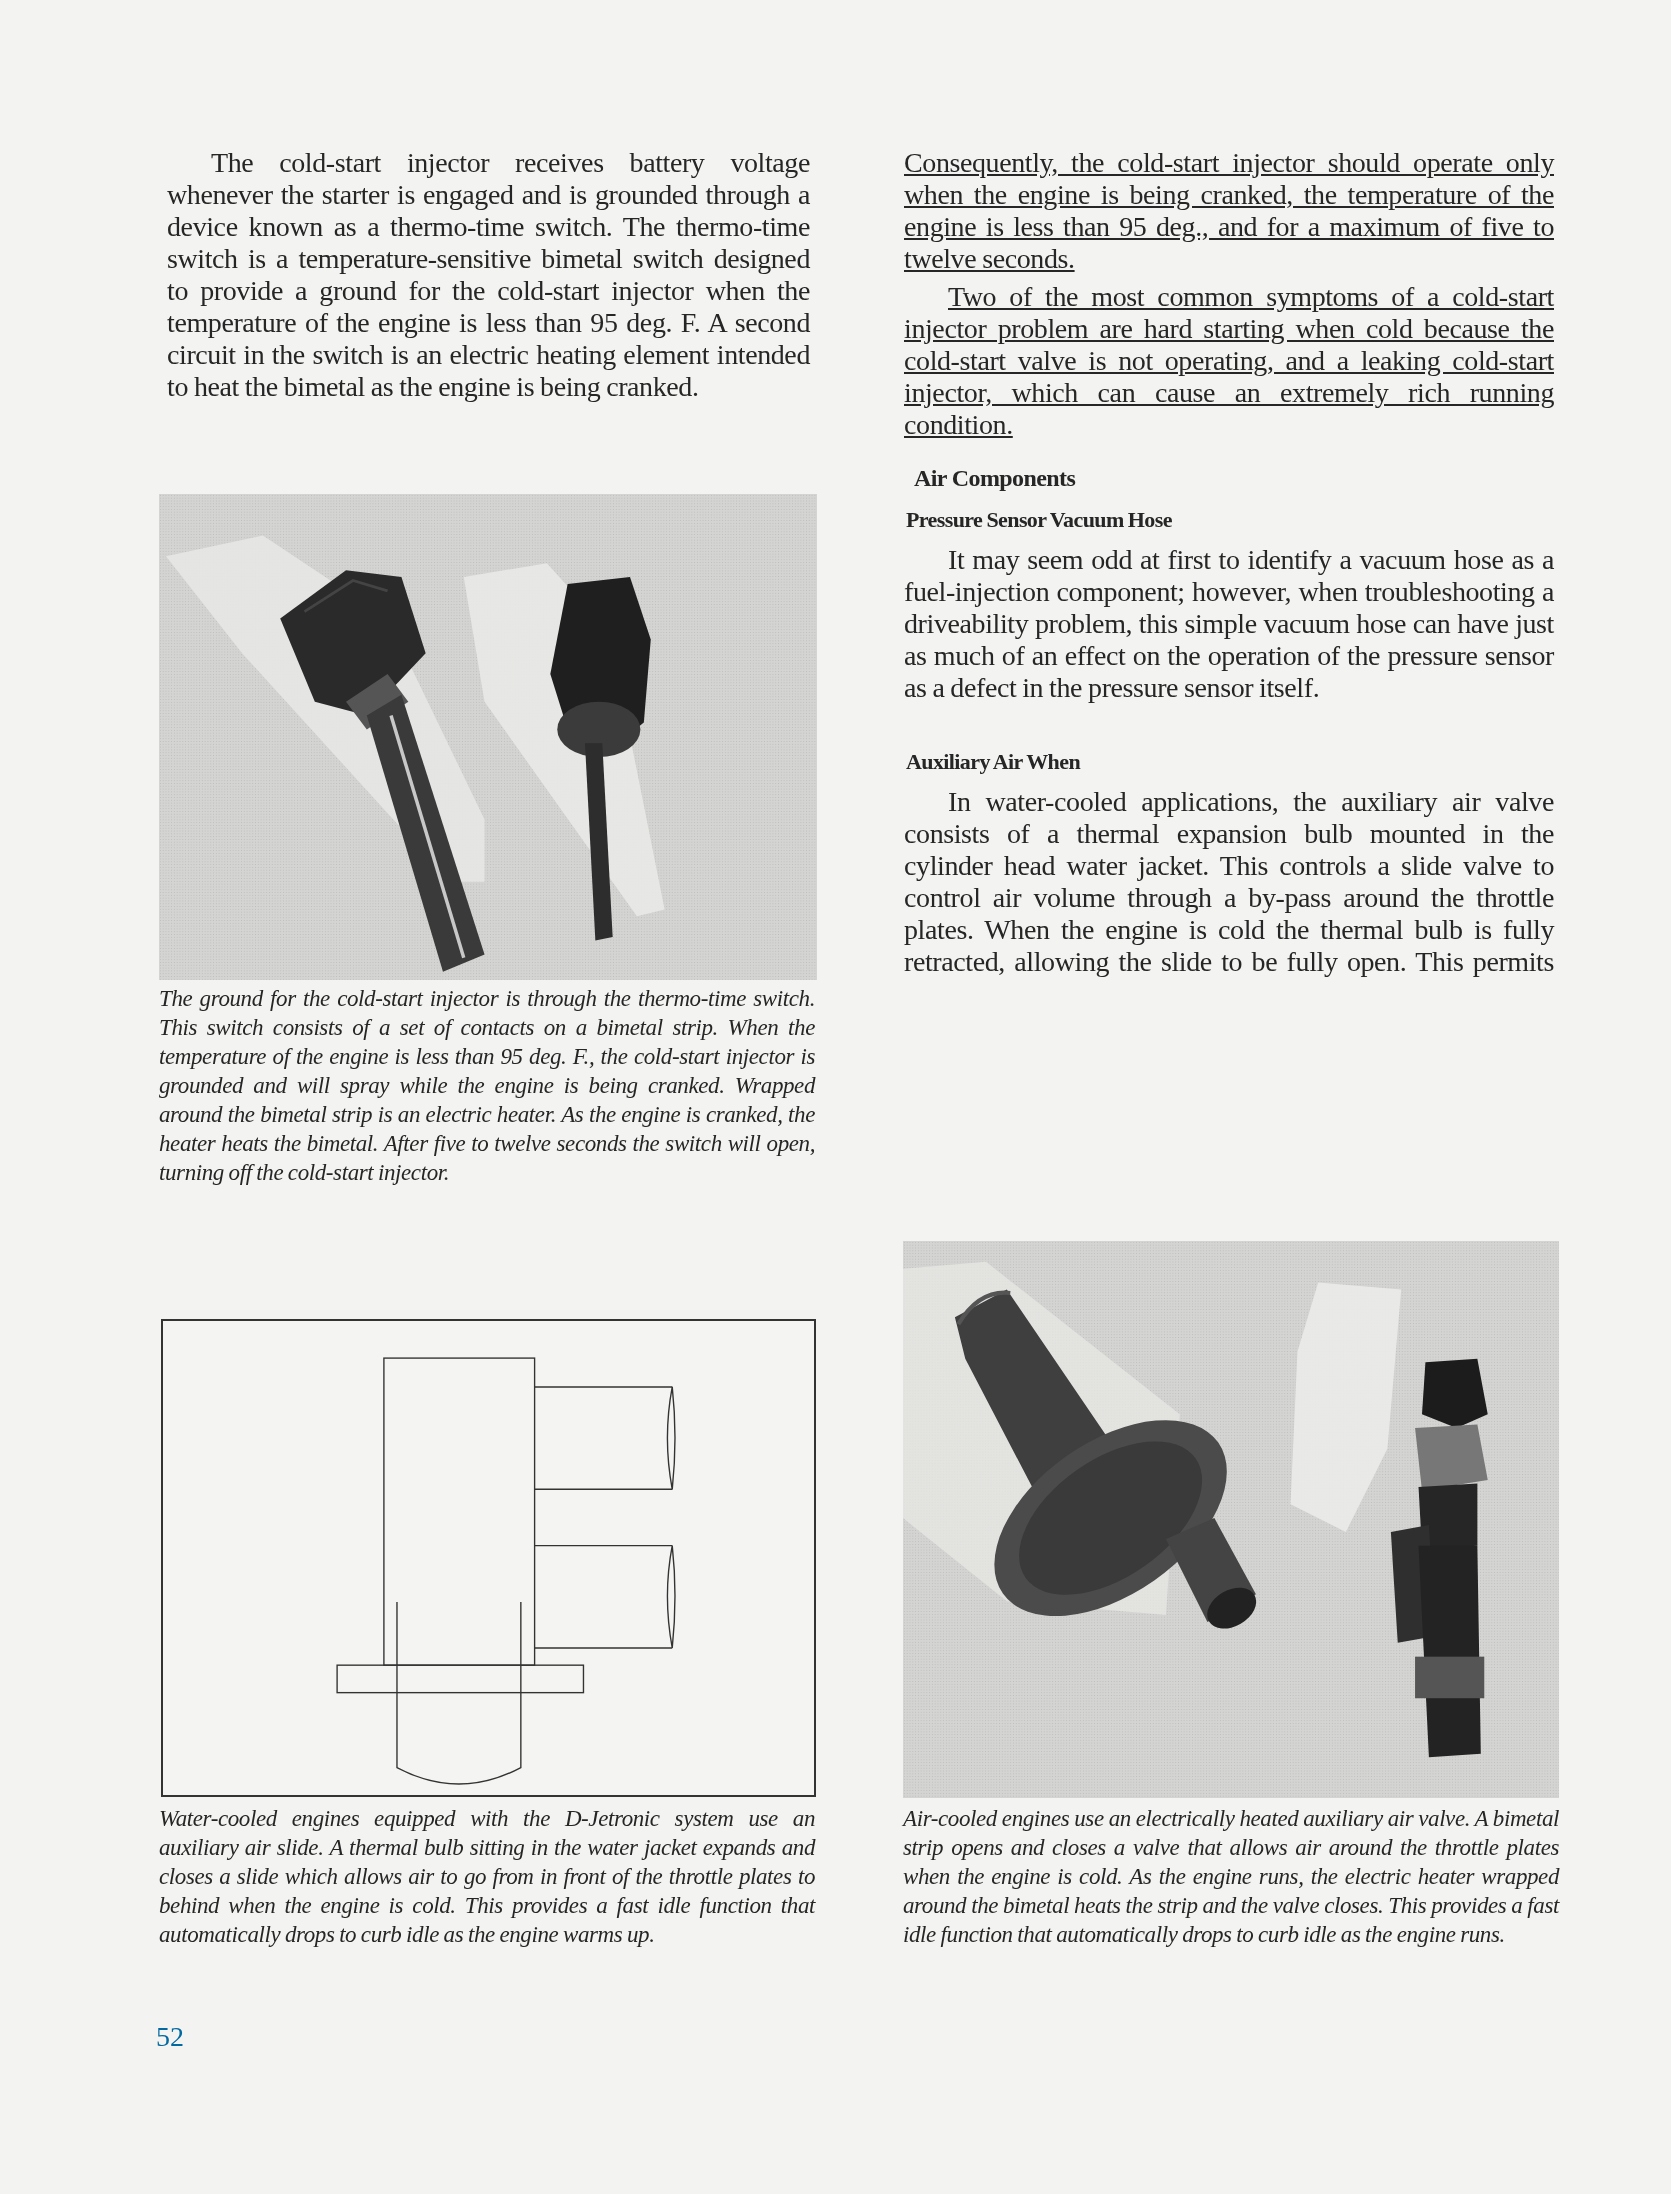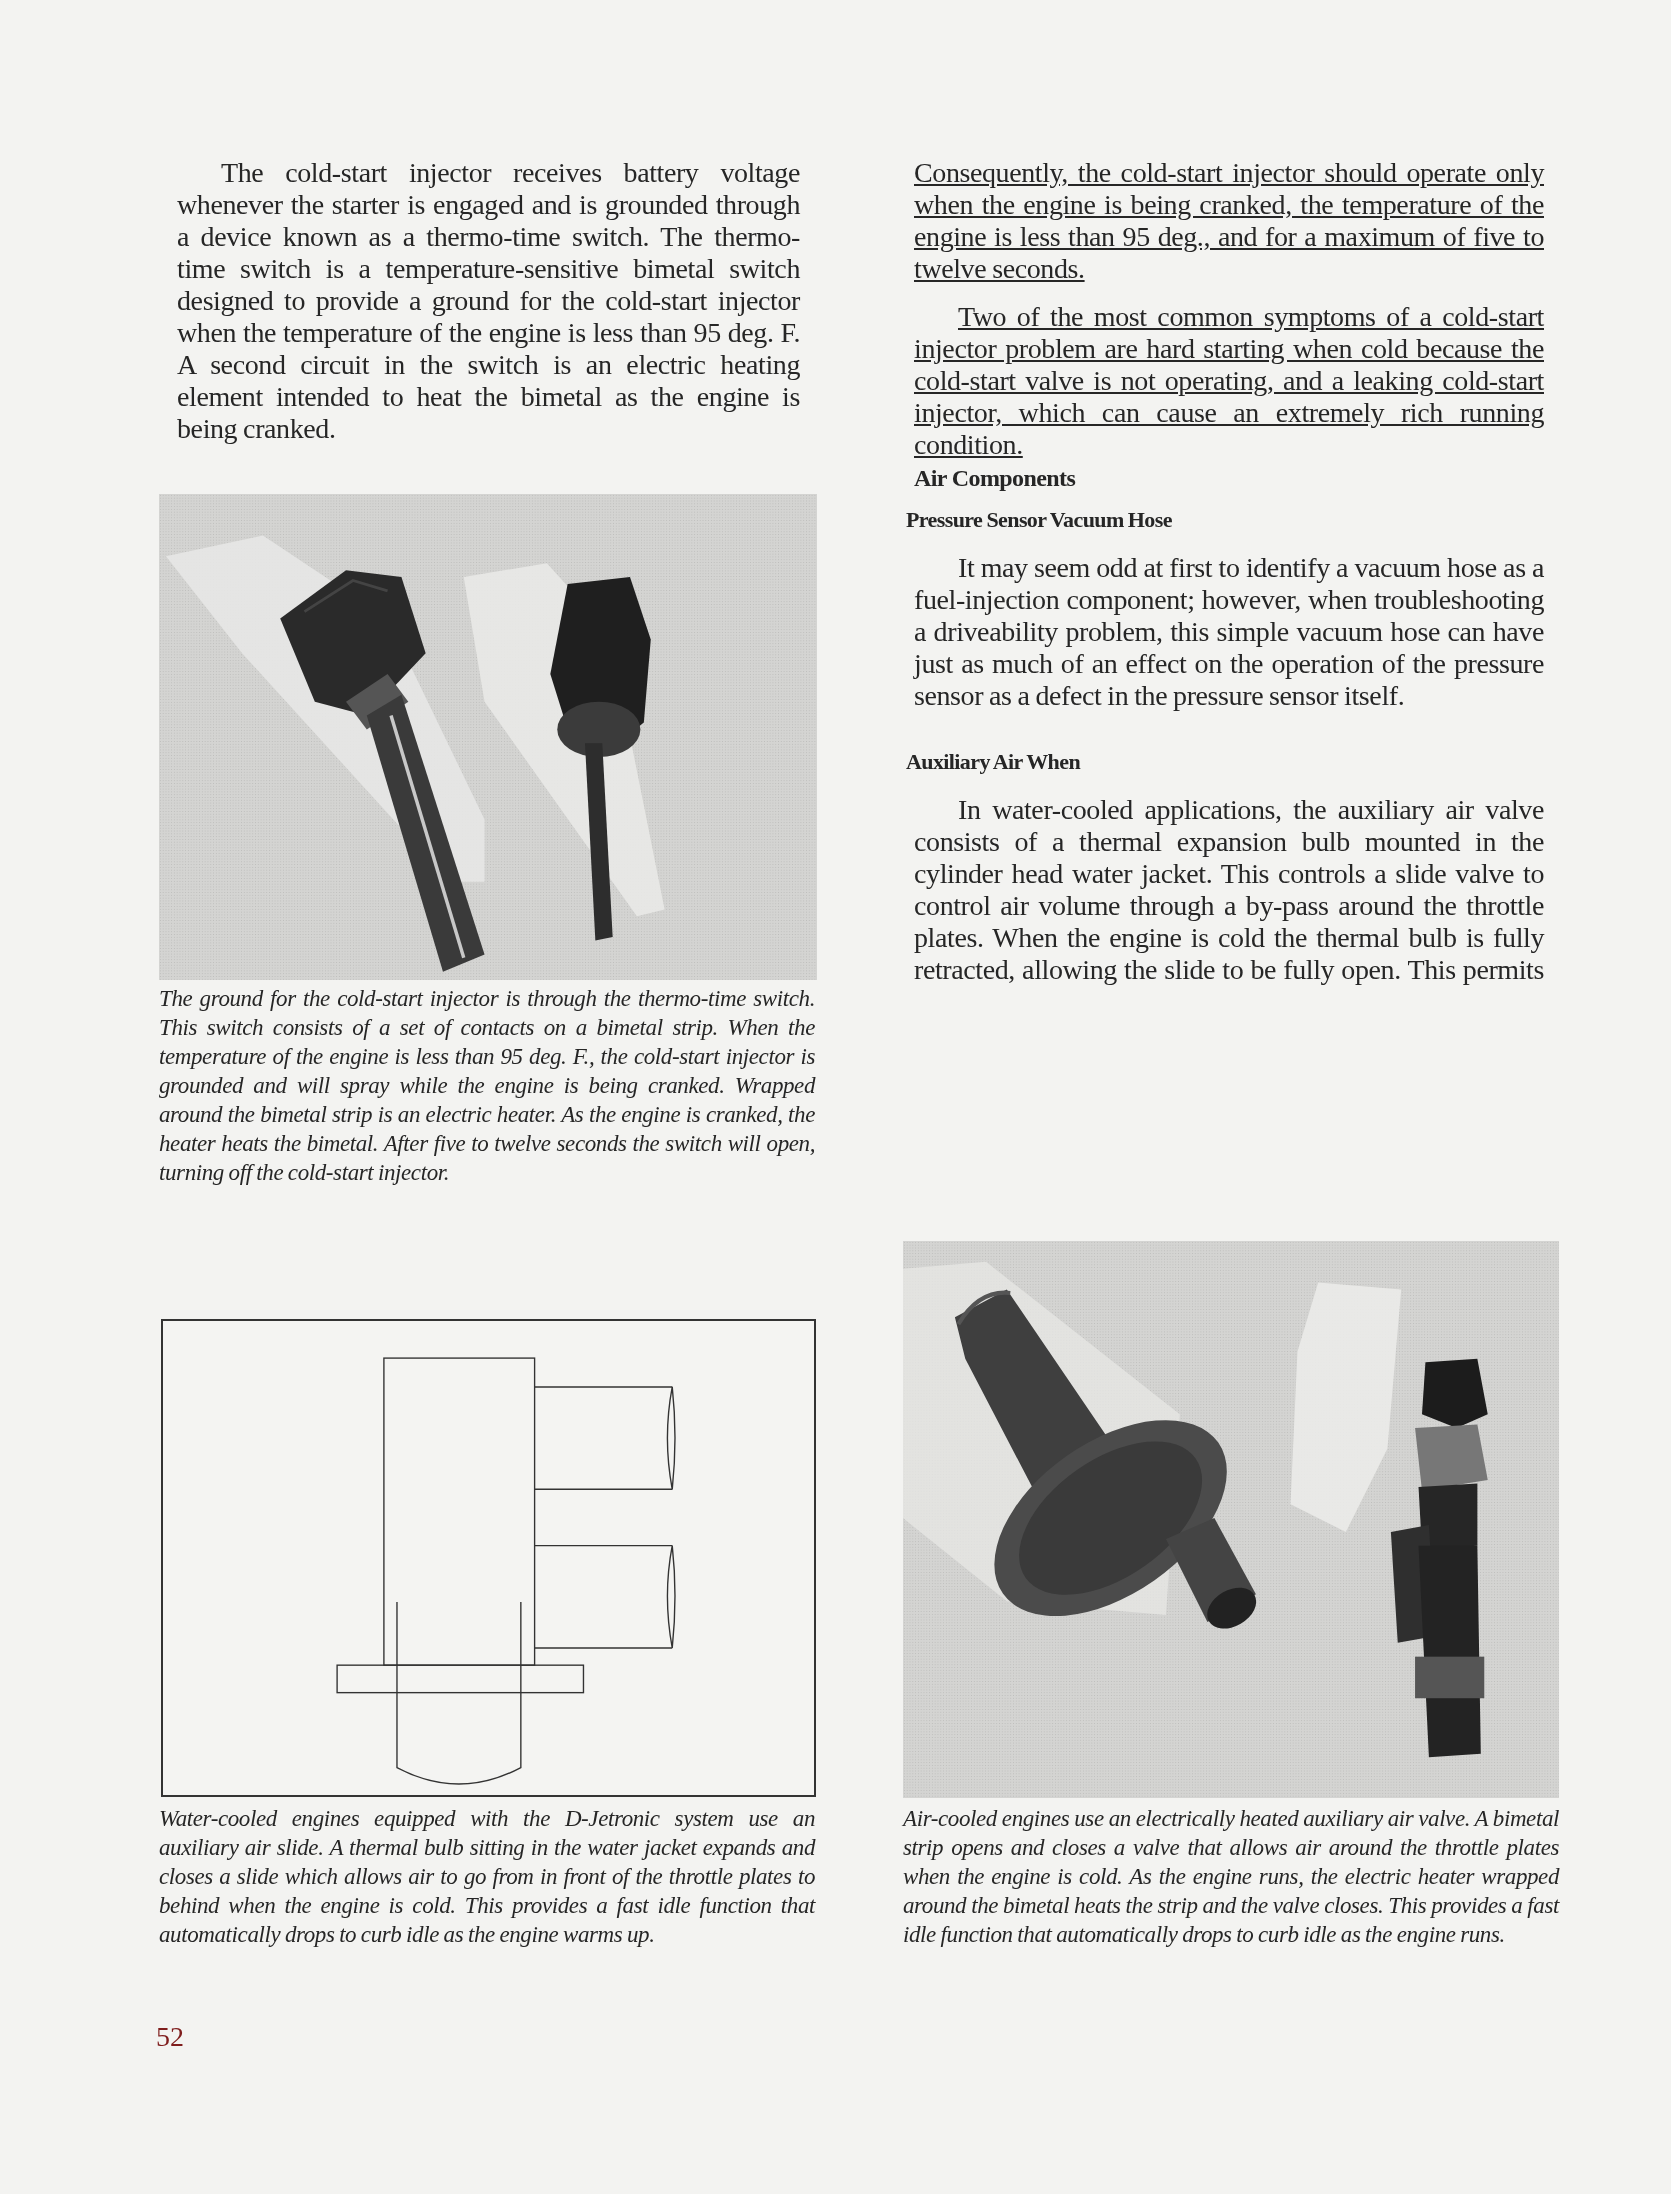--- a/index.html
+++ b/index.html
@@ -12,21 +12,21 @@
     color: #262626;
   }
   .col-text {
     position: absolute;
     font-size: 28px;
     line-height: 32px;
     text-align: justify;
     letter-spacing: -0.4px;
     word-spacing: -0.7px;
   }
-  .col-text p { margin: 16px; text-indent: 44px; }
+  .col-text p { margin: 6px; text-indent: 44px; }
   .col-text p.noindent { text-indent: 0; }
   .h2 {
     position: absolute;
     font-family: "Liberation Serif", "DejaVu Serif", serif;
     font-weight: bold;
     font-size: 24px;
     letter-spacing: -0.6px;
     margin: 16px;
   }
   .h3 {
@@ -59,21 +59,21 @@
     border: 2.8px solid #333;
     background: #f4f4f2;
     box-sizing: border-box;
   }
   .diagram svg { position: absolute; left: 0; top: 0; width: 100%; height: 100%; }
   .page-number {
     position: absolute;
     left: 156px; top: 2021px;
     font-size: 28px;
     font-family: "Liberation Serif", "DejaVu Serif", serif;
-    color: #7f1d1d;
+    color: #0369a1;
   }
 </style>
 </head>
 <body>
 
 <div class="col-text" style="left:161px; top:141px; width:655px;">
   <p>The cold-start injector receives battery voltage whenever the starter is engaged and is grounded through a device known as a thermo-time switch. The thermo-time switch is a temperature-sensitive bimetal switch designed to provide a ground for the cold-start injector when the temperature of the engine is less than 95 deg. F. A second circuit in the switch is an electric heating element intended to heat the bimetal as the engine is being cranked.</p>
 </div>
 
 <div class="photo" style="left:159px; top:494px; width:658px; height:486px;" title="photo of thermo-time switch and cold-start injector">

